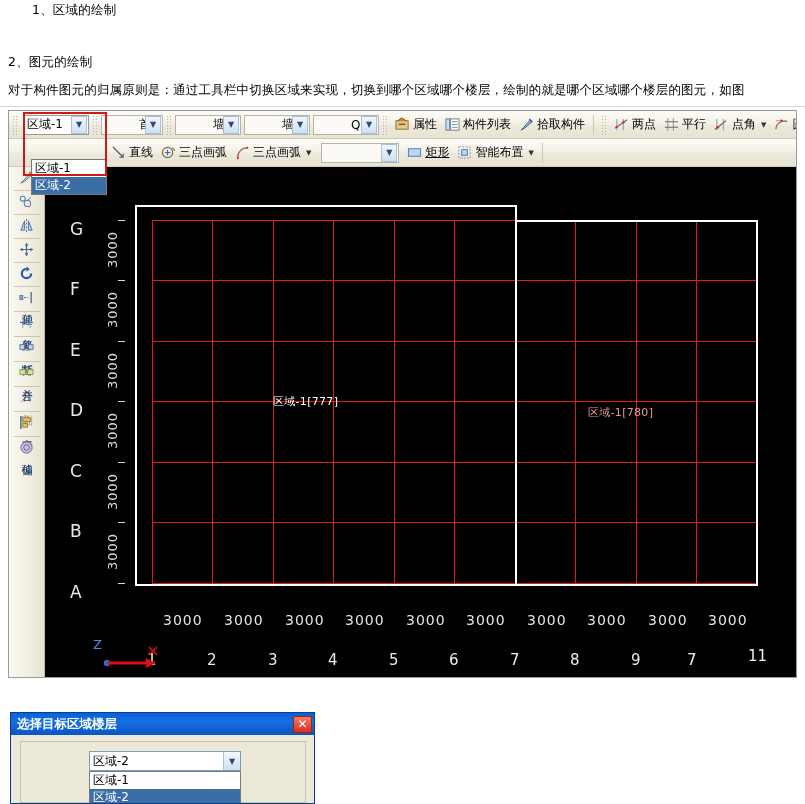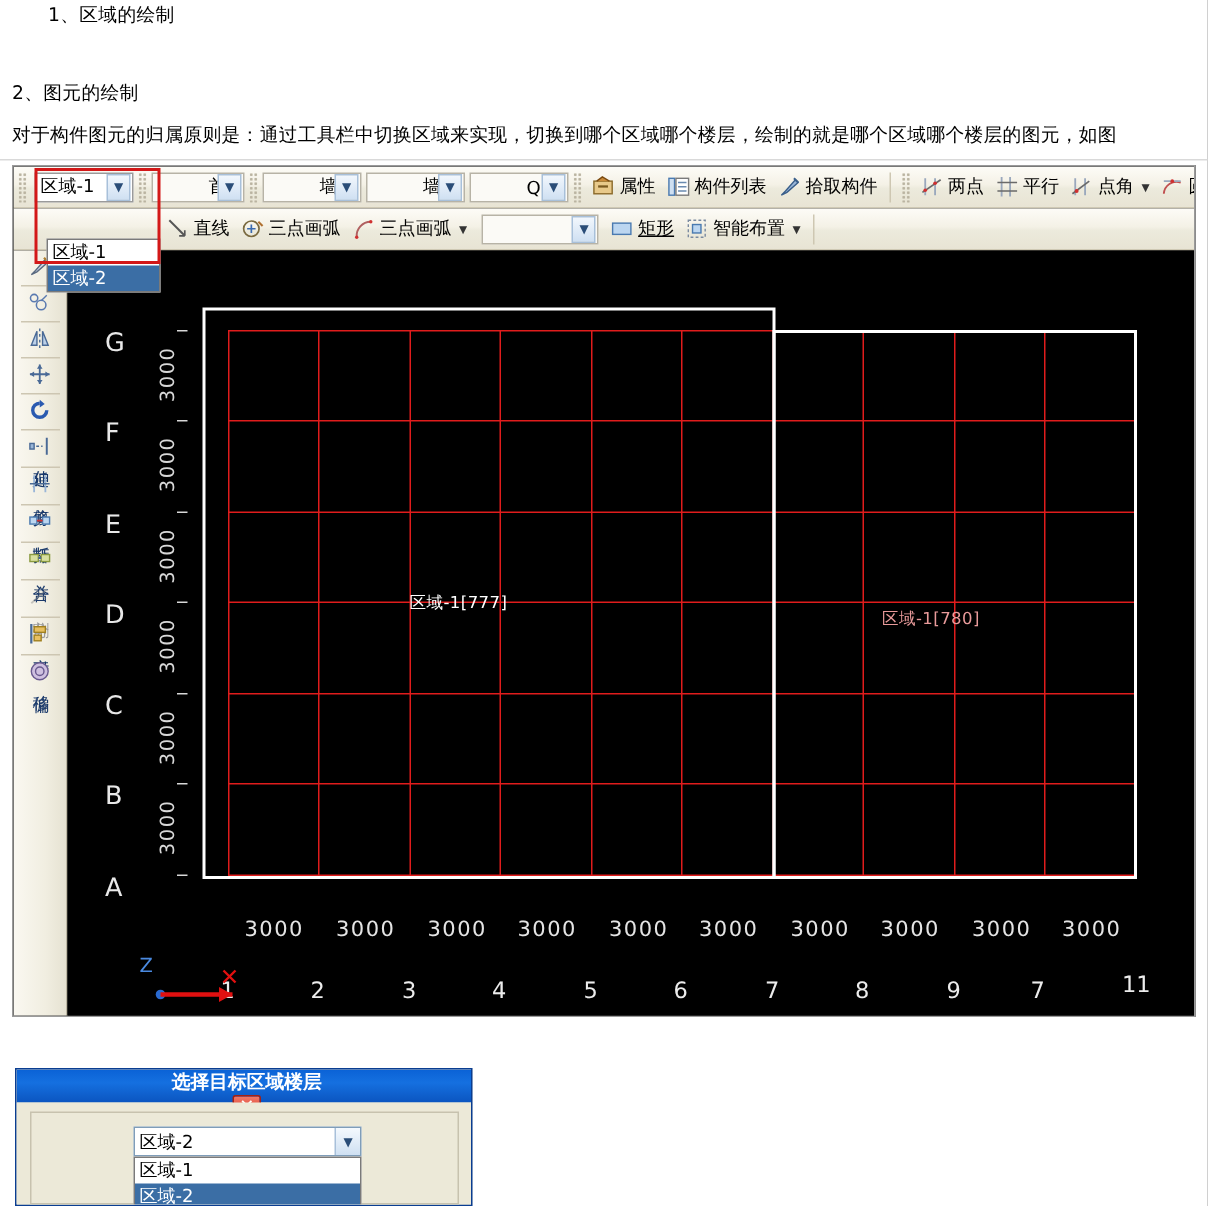--- a/index.html
+++ b/index.html
@@ -156,21 +156,20 @@
     width:305px; height:92px;
     border:1px solid #0a3d91;
     background:#ece9d8;
     overflow:hidden;
   }
   .dlg-title {
     height:22px;
     background: linear-gradient(to bottom,#0a62d6 0%, #1570e0 40%, #0b55c0 100%);
     display:flex; align-items:center; justify-content:space-between;
     padding:0 2px 0 6px;
-    flex-direction:column;
   }
   .dlg-title .t { color:#fff; font-size:12.5px; font-weight:bold; }
   .dlg-close {
     width:19px; height:17px;
     background: linear-gradient(to bottom,#f07a6a,#d9301c);
     border:1px solid #a52012; border-radius:2px;
     color:#fff; font-size:12px; font-weight:bold;
     display:flex; align-items:center; justify-content:center;
     line-height:1;
   }

